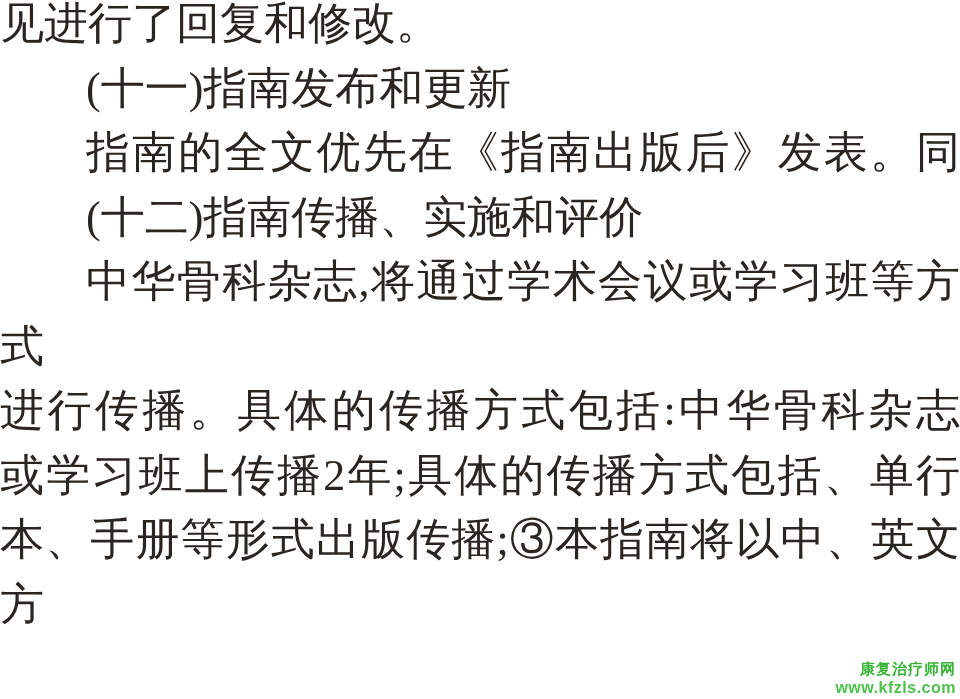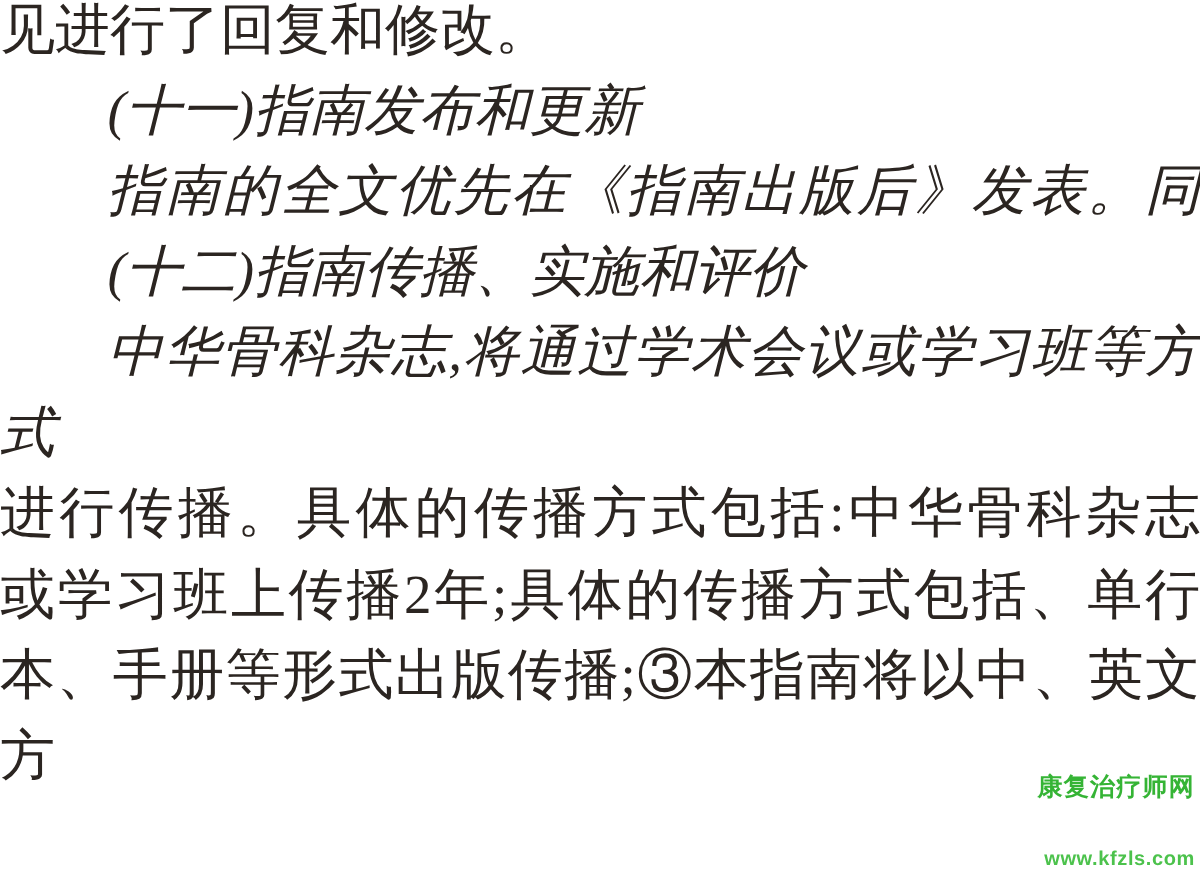--- a/index.html
+++ b/index.html
@@ -26,38 +26,37 @@
       line-height: 64.5px;
       font-weight: 400;
     }
     .line {
       width: 100%;
       text-align: left;
       letter-spacing: 0;
     }
     .line.indent {
       text-indent: 86px;
-      font-style: italic;
     }
     .line.justify {
       text-align: justify;
       text-align-last: justify;
       text-justify: inter-character;
     }
     .watermark {
       position: absolute;
       right: 4px;
       bottom: 2px;
       text-align: right;
       font-family: "Liberation Sans", "DejaVu Sans", sans-serif;
       font-weight: bold;
       line-height: 1.2;
     }
     .wm-name {
-      font-size: 20px;
+      font-size: 15px;
       letter-spacing: 1px;
     }
     .wm-url {
       font-size: 16px;
       letter-spacing: 0.5px;
     }
   </style>
 </head>
 <body>
 
@@ -70,16 +69,16 @@
     <div class="line indent">(十二)指南传播、实施和评价</div>
     <div class="line indent justify">中华骨科杂志,将通过学术会议或学习班等方式</div>
     <div class="line justify">进行传播。具体的传播方式包括:中华骨科杂志</div>
     <div class="line justify">或学习班上传播2年;具体的传播方式包括、单行</div>
     <div class="line justify">本、手册等形式出版传播;③本指南将以中、英文方</div>
 
   </div>
 
   <div class="watermark">
     <div class="wm-name" style="color: rgb(53, 180, 53);">康复治疗师网</div>
-    <div class="wm-url" style="color: rgb(76, 194, 76); margin-top: 36px;">www.kfzls.com</div>
+    <div class="wm-url" style="color: rgb(76, 194, 76);">www.kfzls.com</div>
   </div>
 
 </div>
 
 </body></html>

